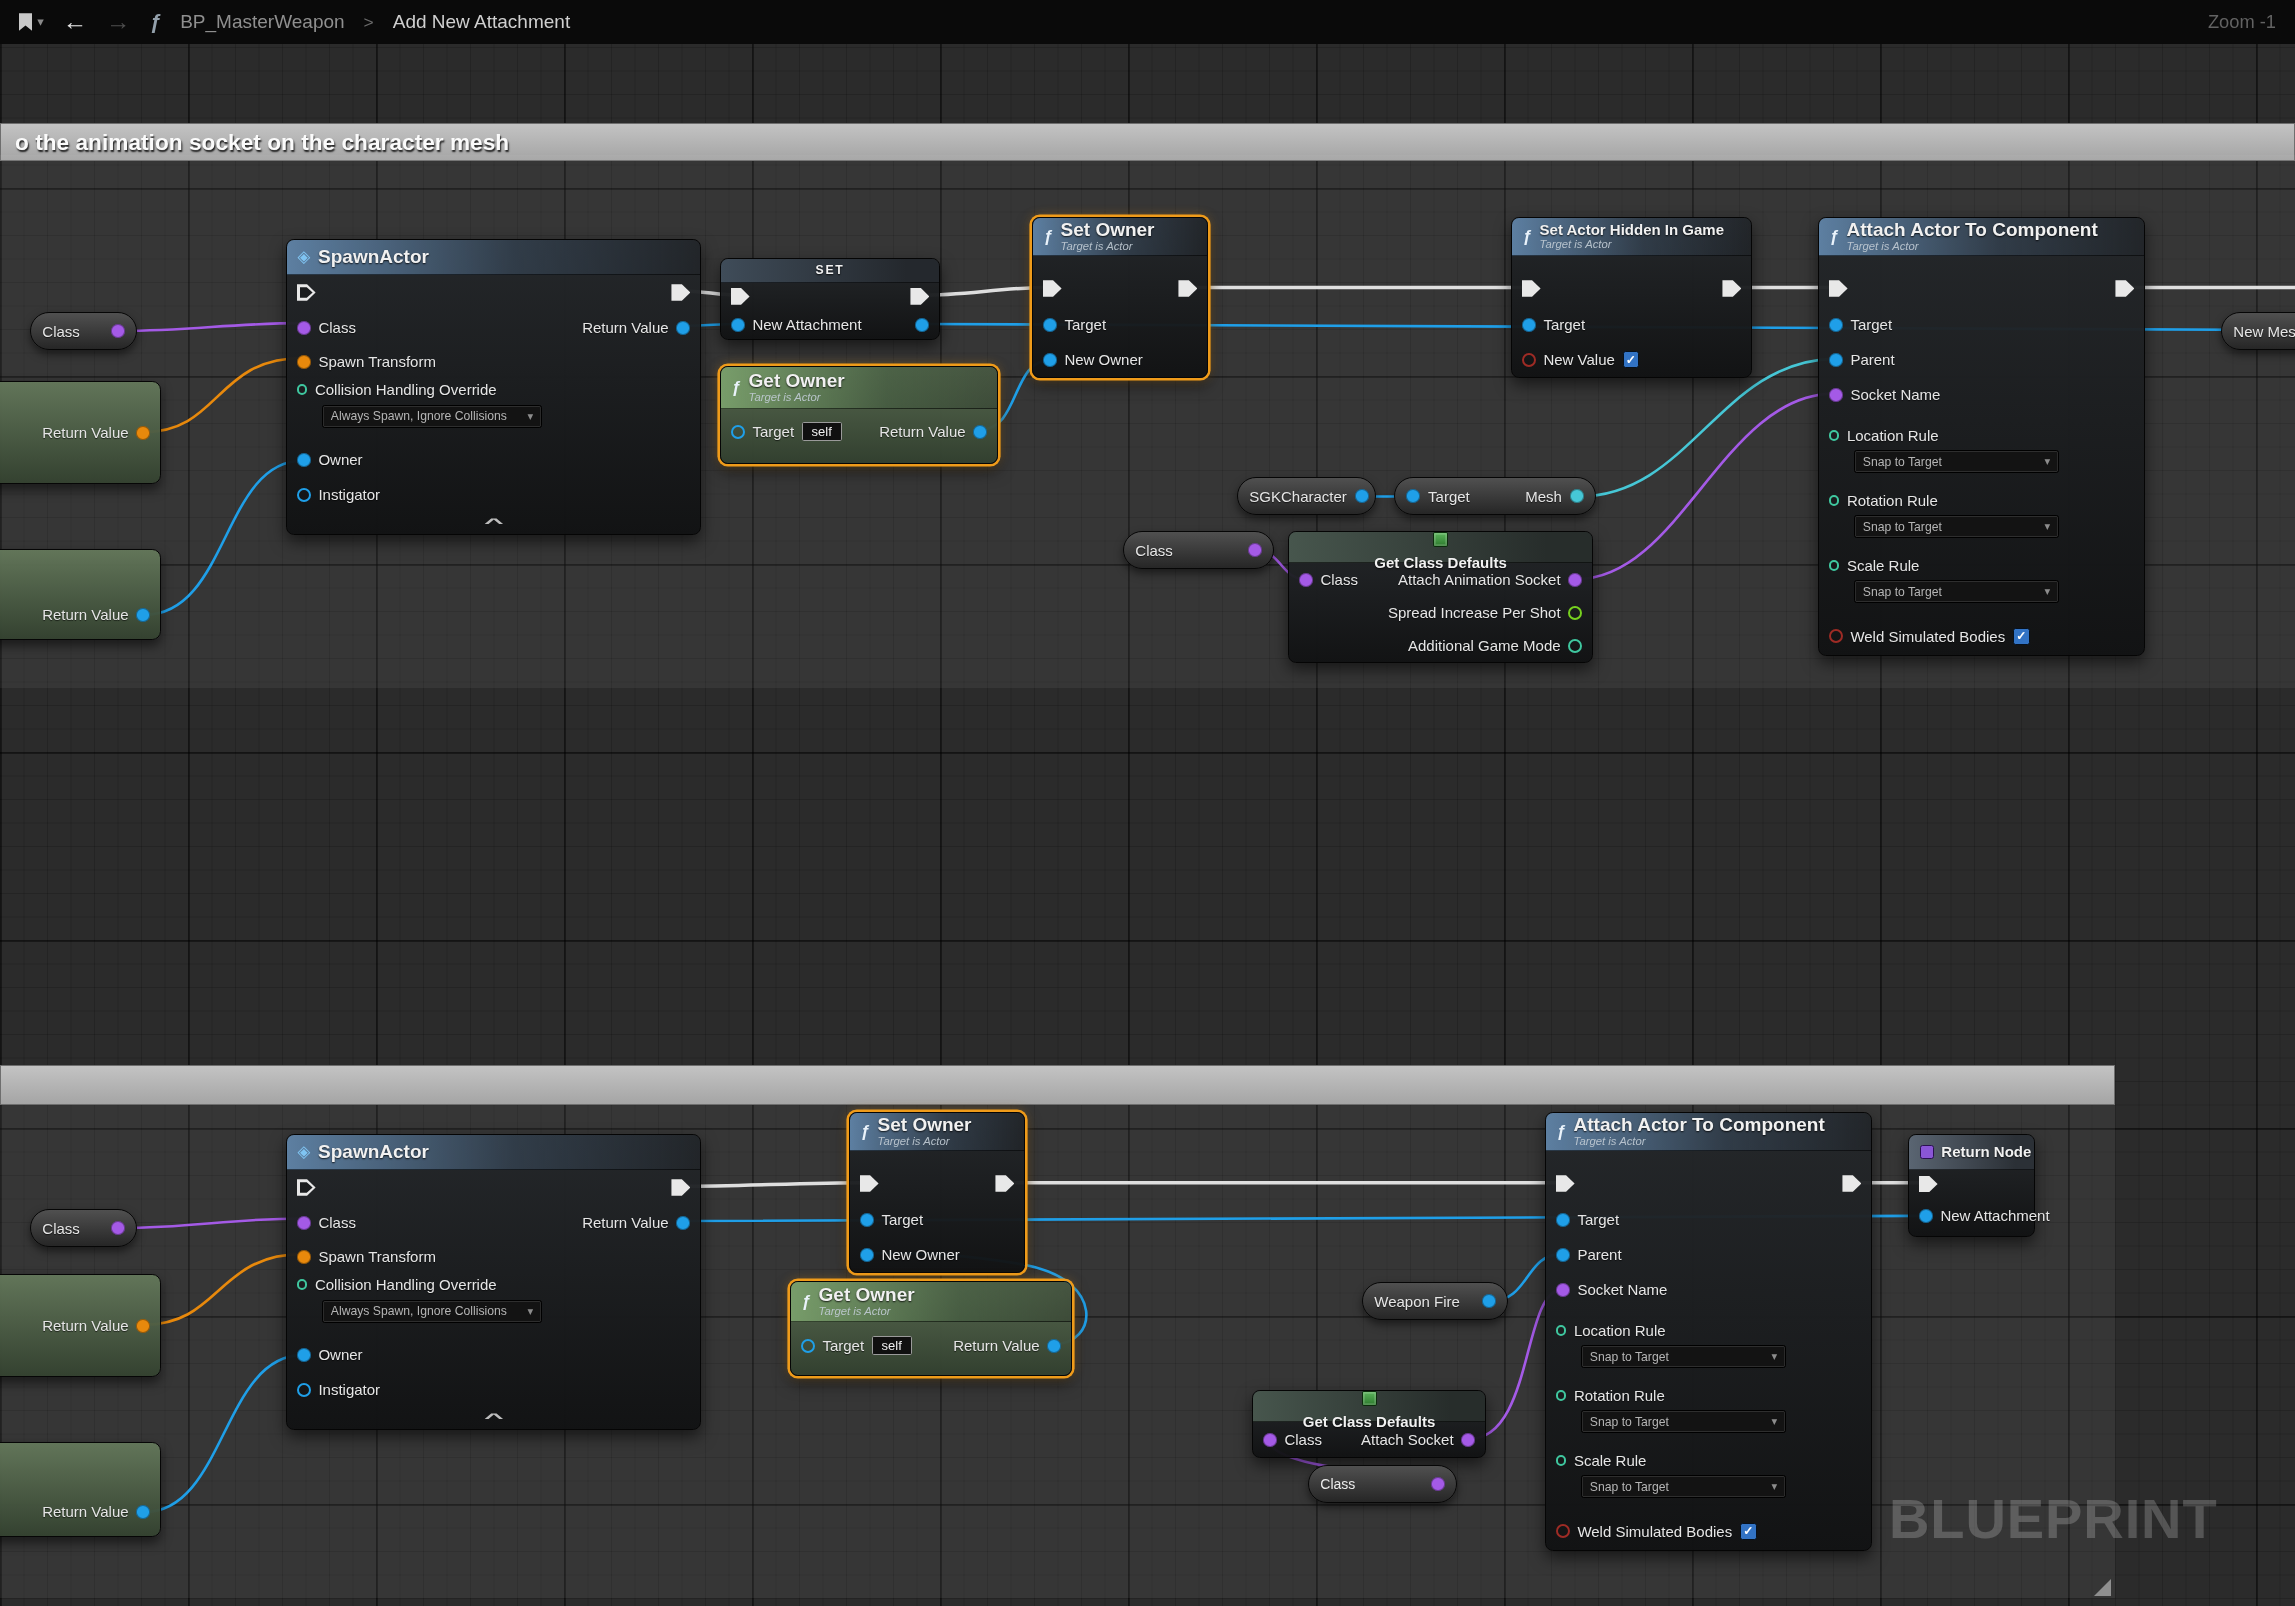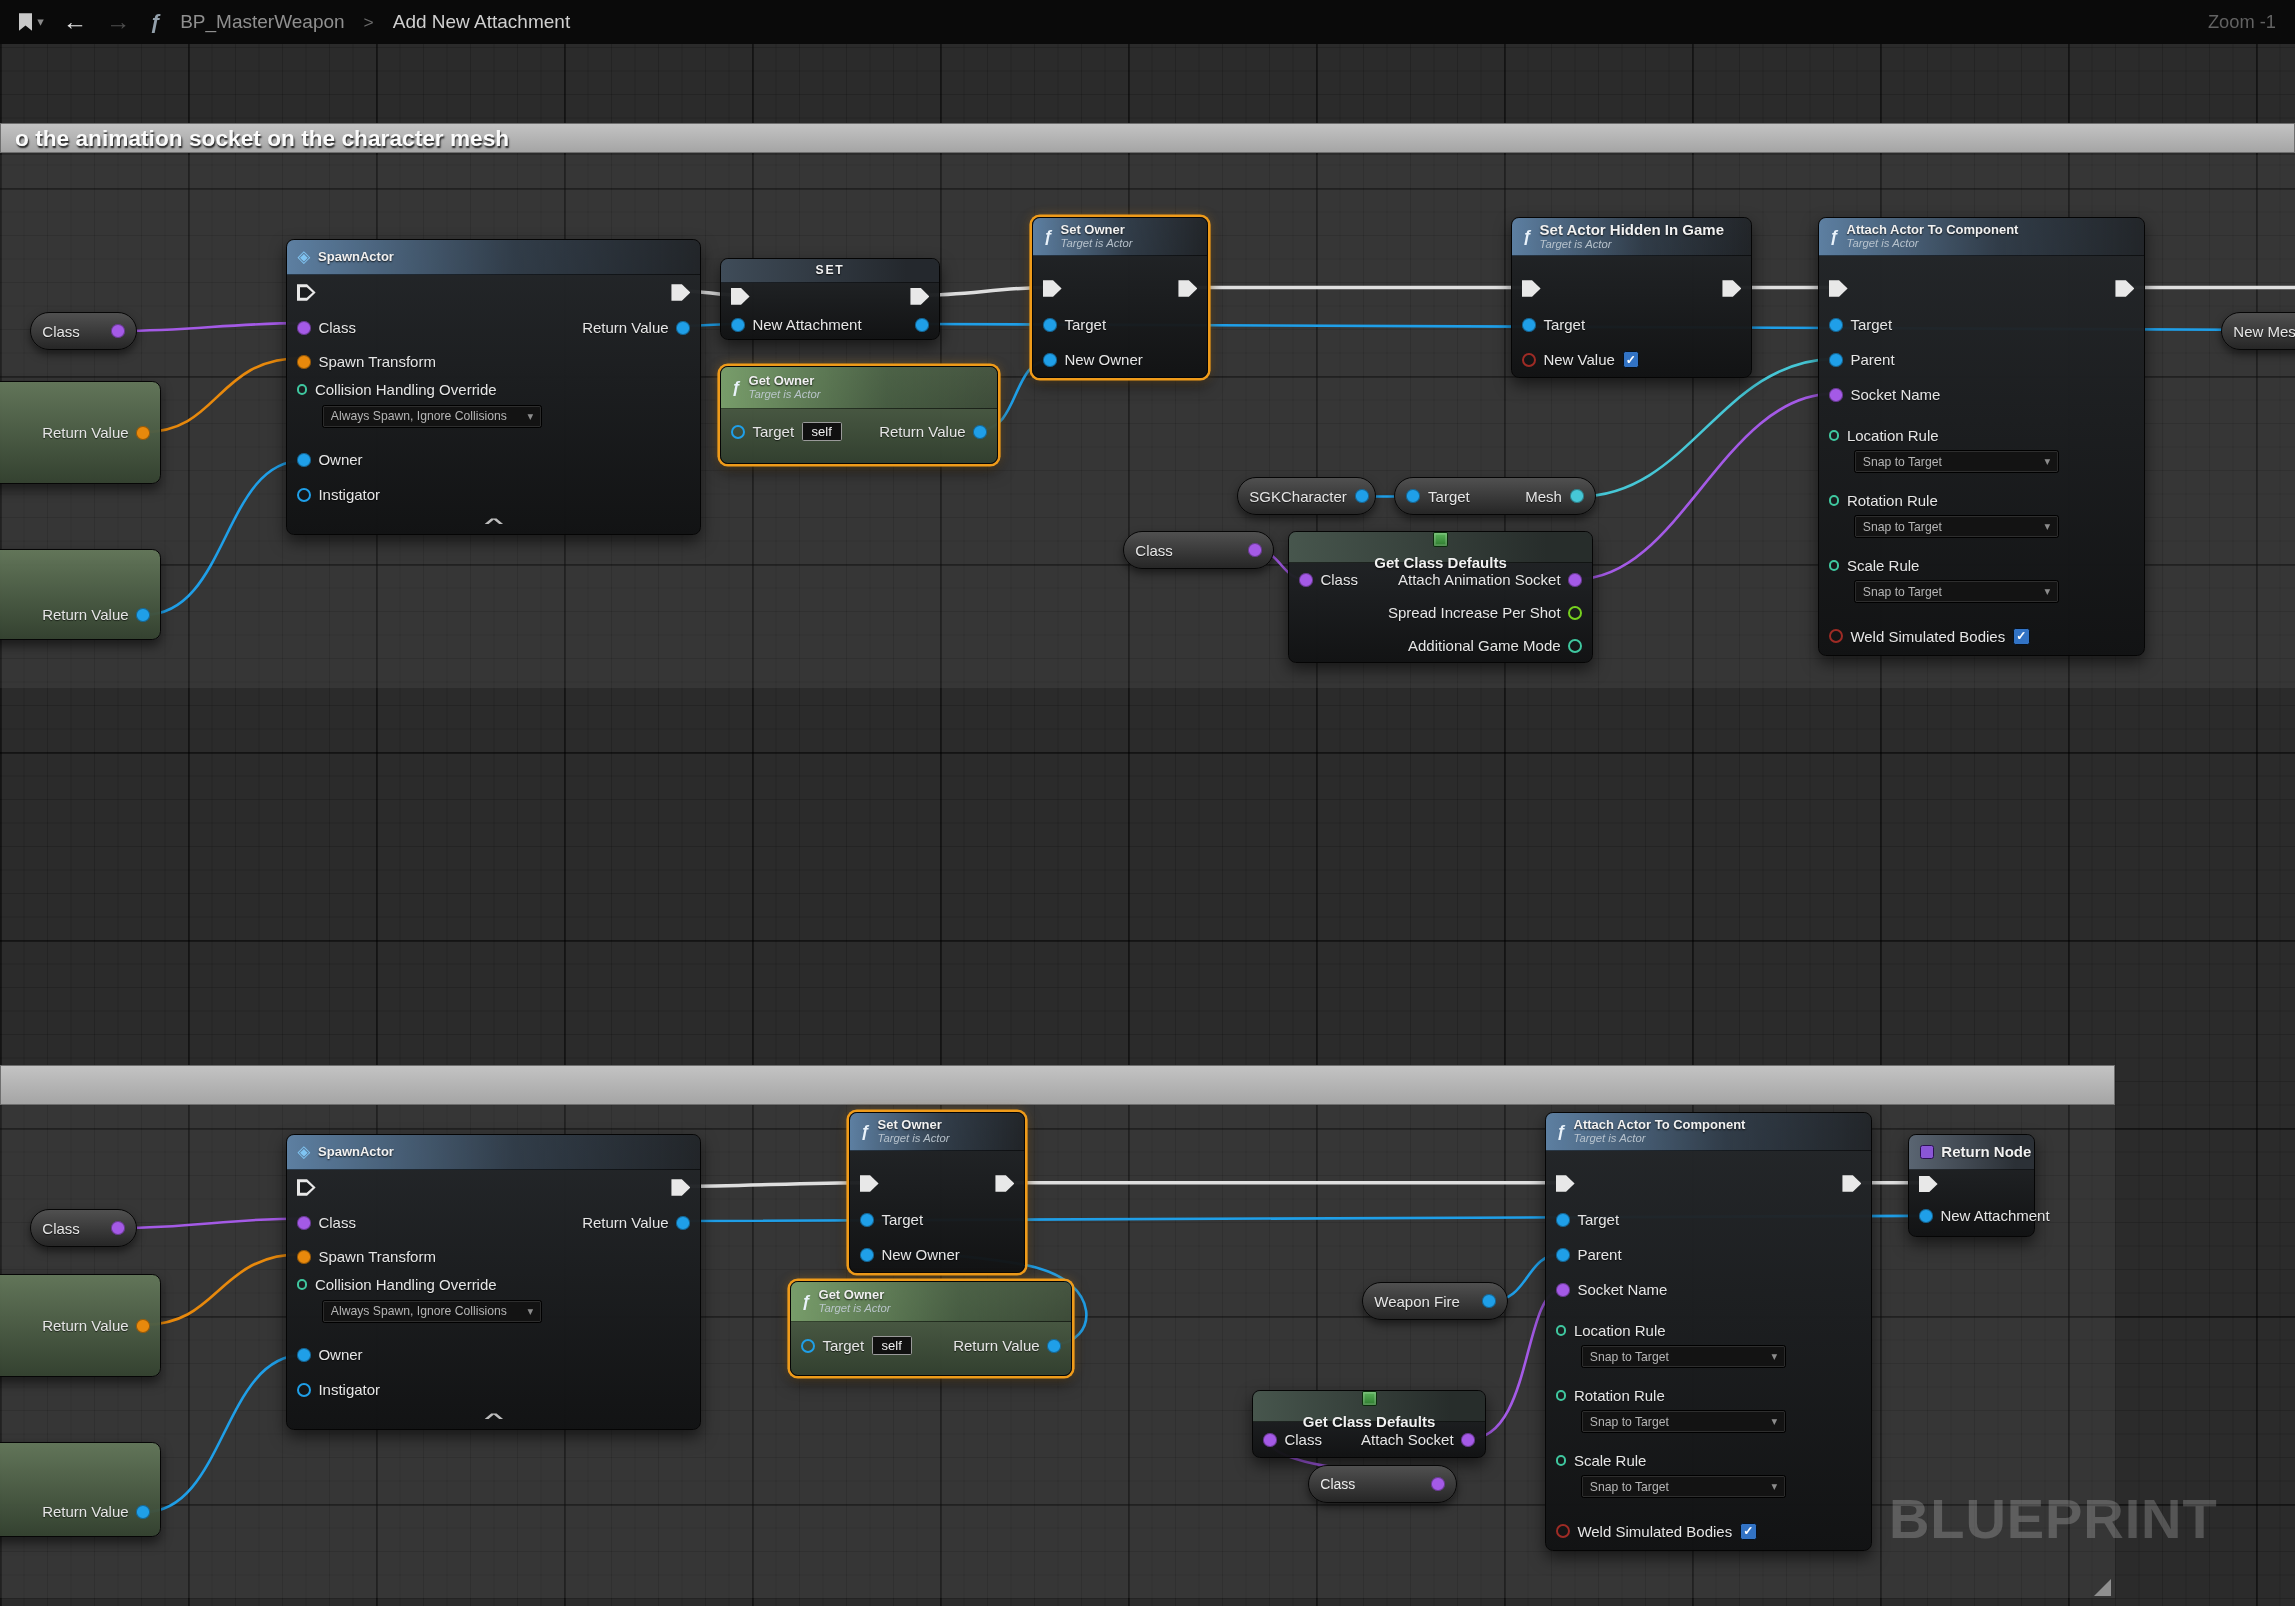--- a/index.html
+++ b/index.html
@@ -40,21 +40,21 @@
     box-shadow:0 7px 15.7px rgba(0,0,0,.55);}
   .node.pure{background:linear-gradient(180deg,rgba(88,106,80,.97),rgba(50,64,47,.97));}
   .node.sel{box-shadow:0 0 0 2.6px #ef9b1a,0 0 12.2px rgba(239,155,26,.45),0 7px 15.7px rgba(0,0,0,.55);}
   .hdr{display:flex;align-items:center;gap:7.8px;padding:0 10.5px;border-radius:7px 7px 0 0;
     border-bottom:0.9px solid rgba(0,0,0,.55);}
   .h-blue{background:linear-gradient(90deg,rgba(96,132,168,.95),rgba(55,70,86,.7) 55%,rgba(33,37,42,.45));}
   .h-green{background:linear-gradient(90deg,rgba(122,160,108,.95),rgba(70,95,66,.6) 60%,rgba(46,58,44,.4));}
   .h-gray{background:linear-gradient(90deg,#47564d,#272d2b 85%);flex-direction:column;}
   .h-steel{background:linear-gradient(90deg,#5a6572,#2b3036 85%);}
   .h-set{background:linear-gradient(90deg,#3f4c59,#24282d 85%);justify-content:center;text-align:right;}
-  .ttl{font-weight:bold;font-size:13px;color:#f1f1f1;line-height:1.05;text-shadow:0 0.9px 1.7px rgba(0,0,0,.8);white-space:nowrap}
+  .ttl{font-weight:bold;font-size:19px;color:#f1f1f1;line-height:1.05;text-shadow:0 0.9px 1.7px rgba(0,0,0,.8);white-space:nowrap}
   .sub{font-style:italic;font-size:11.3px;color:#c2ccd5;opacity:.9;white-space:nowrap}
   .hcol{display:flex;flex-direction:column;justify-content:center;line-height:1.1}
   .fx{font-style:italic;font-size:16.6px;color:#eaf3fb;font-weight:bold}
   .spic{font-size:16.6px;color:#7fc4f2;line-height:1}
   .gcdic{width:15px;height:15px;border-radius:1.7px;border:0.9px solid #0b2c0b;flex:none;
     background:linear-gradient(#5cb55c,#2d7a2d);box-shadow:inset 0 0 0 1.7px rgba(255,255,255,.18);}
   .retic{width:14px;height:14px;border-radius:2.6px;border:0.9px solid #2a1150;background:#8a56d6;flex:none;}
 
   .row{display:flex;align-items:center;gap:7.8px;padding:0 9.6px;}
   .sp{flex:1}
@@ -99,21 +99,21 @@
   </span>
   <span class="nav-back">←</span>
   <span class="nav-fwd">→</span>
   <span class="fxg">ƒ</span>
   <span class="crumb-root">BP_MasterWeapon</span>
   <span class="crumb-sep">&gt;</span>
   <span class="crumb-cur">Add New Attachment</span>
   <span class="zoom">Zoom -1</span>
 </div>
 
-<div class="cbanner" style="left:0;top:123px;width:2295px;height:30px">
+<div class="cbanner" style="left:0;top:123px;width:2295px;height:38px">
   <span>o the animation socket on the character mesh</span>
 </div>
 <div class="cbody" style="left:0;top:155px;width:2295px;height:533px"></div>
 
 <div class="cbanner" style="left:0;top:1065px;width:2115px;height:40px">
   <span></span>
 </div>
 <div class="cbody" style="left:0;top:1105px;width:2115px;height:493px"></div>
 <div class="rsz" style="left:2094px;top:1579px"></div>
 

